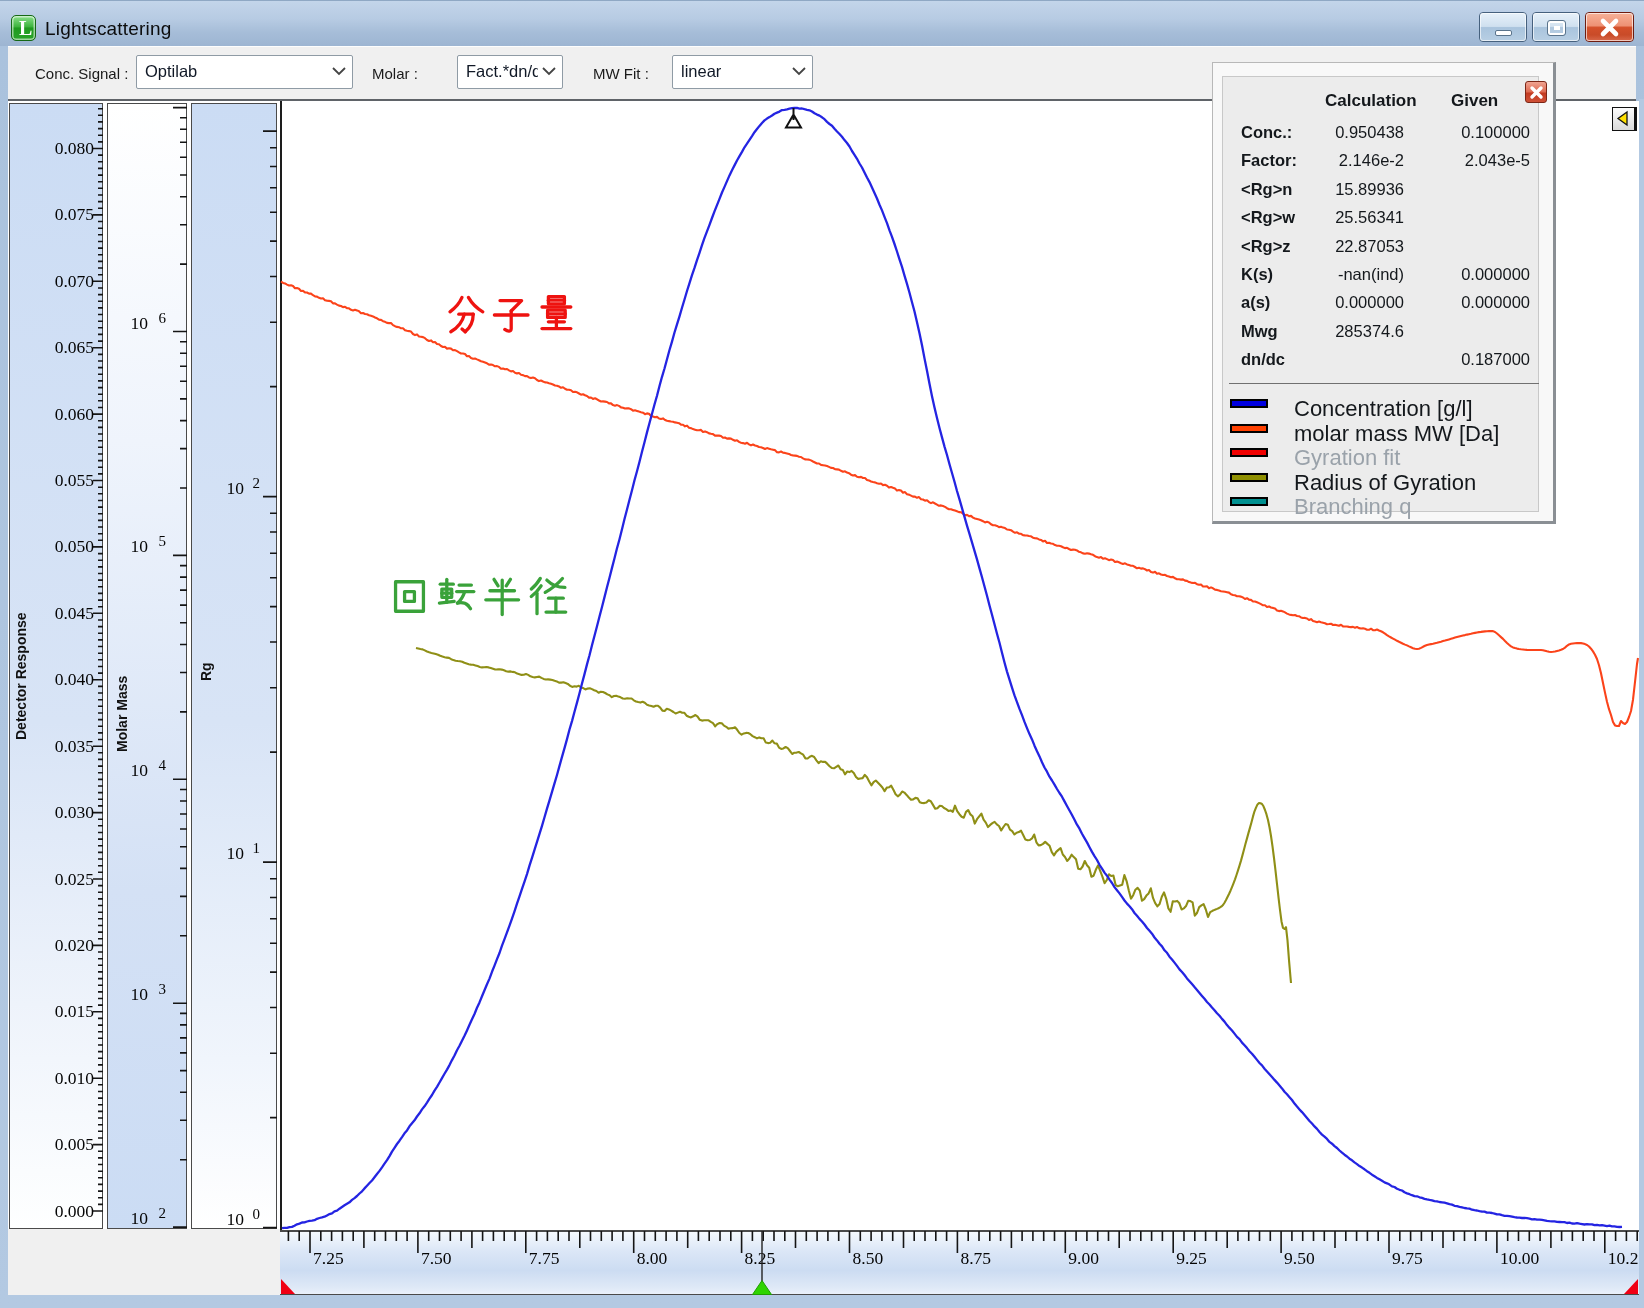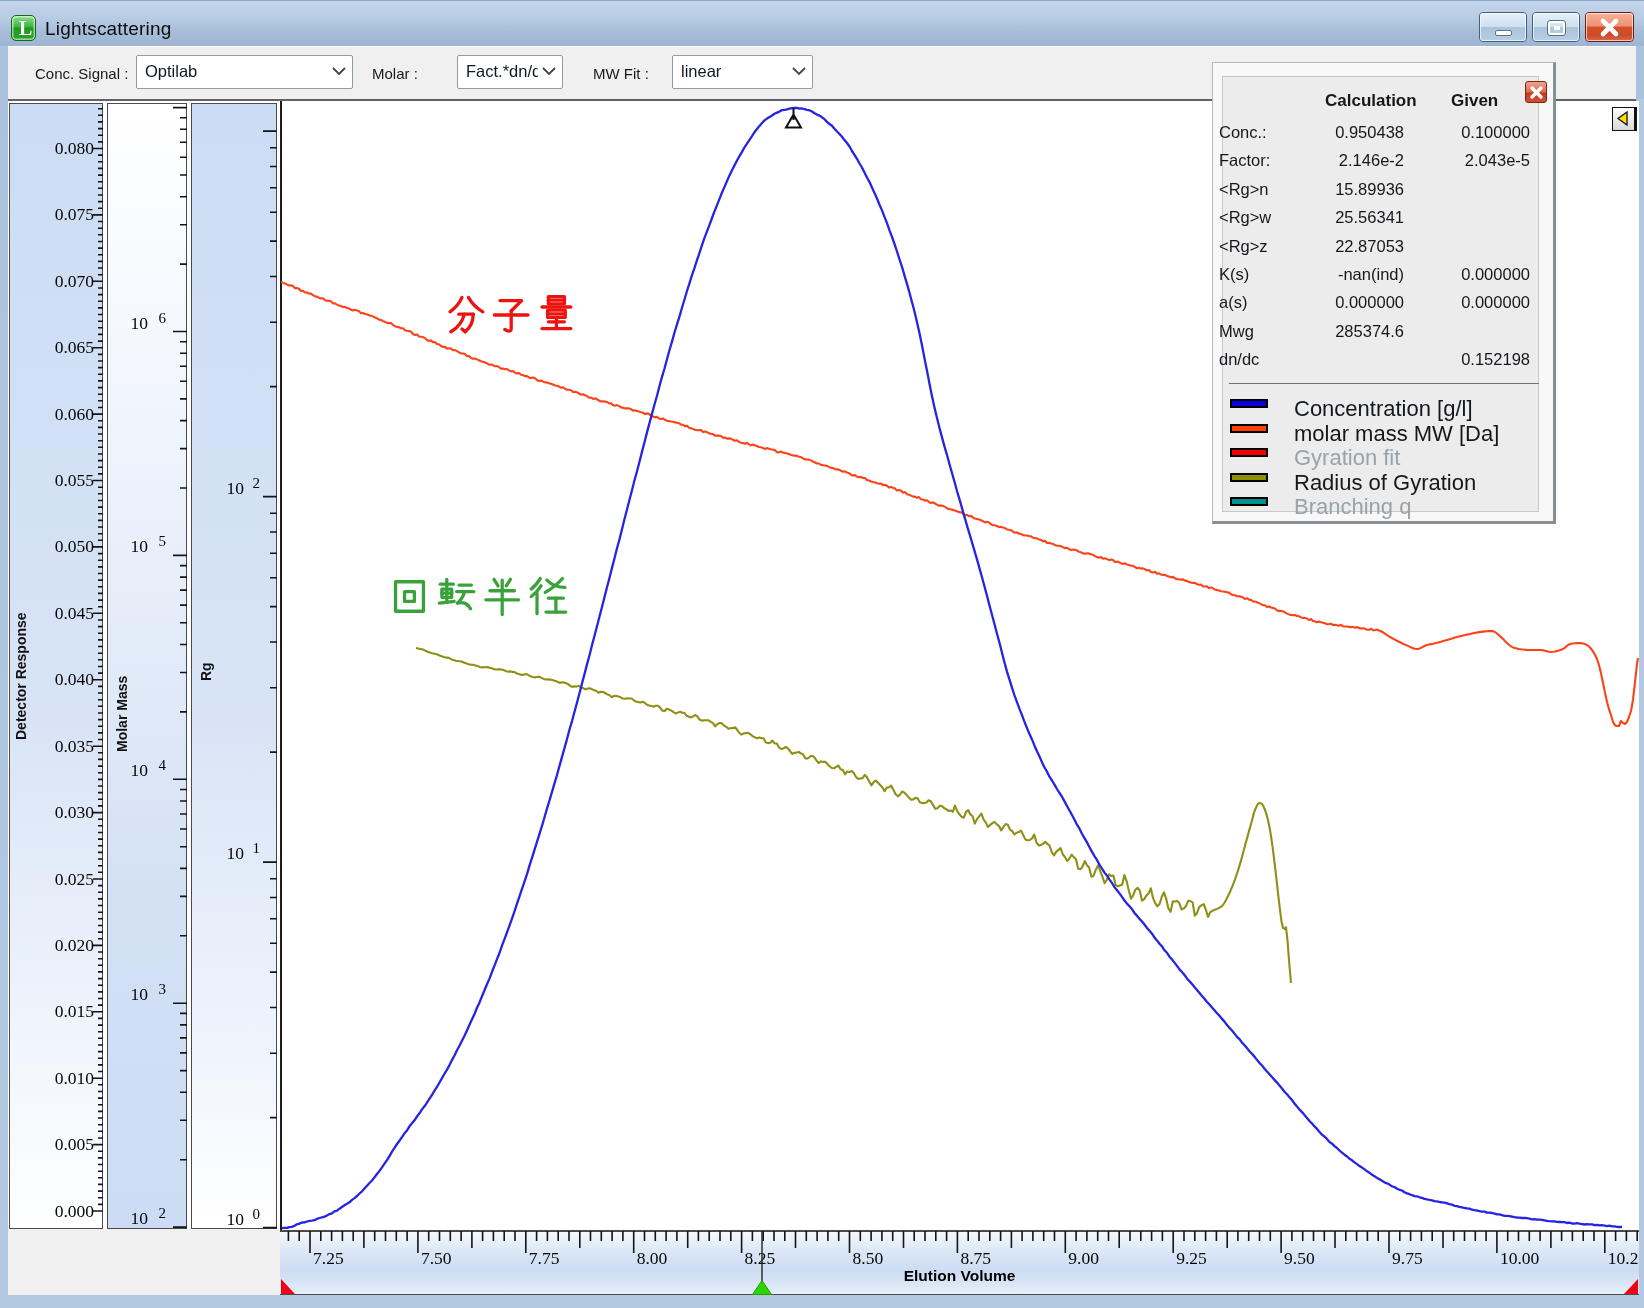--- a/index.html
+++ b/index.html
@@ -31,21 +31,21 @@
 #xpanel{position:absolute;left:280px;top:1230px;width:1359px;height:65px;border-top:2px solid #4a4a4a;border-bottom:1px solid #4a4a4a;background:linear-gradient(180deg,#f5f9fd 0%,#dce7f7 30%,#ccdcf2 62%,#dfe9f7 90%,#eaf1fa 100%)}
 #status{position:absolute;left:8px;top:1229px;width:272px;height:66px;background:#f0f0f0}
 #chartborder{position:absolute;left:280px;top:101px;width:2px;height:1129px;background:#1d1d1d}
 .vlabel{position:absolute;transform:rotate(-90deg);transform-origin:left top;font-size:14px;font-weight:bold;color:#111;white-space:nowrap}
 #panelbox{position:absolute;left:1212px;top:62px;width:344px;height:462px;background:#f8f8f8;border:1px solid #b8b8b8;border-right:3px solid #8a8f94;border-bottom:3px solid #8a8f94}
 #panelin{position:absolute;left:9px;top:13px;width:317px;height:436px;background:#ececec;border:1px solid #c8c8c8;overflow:hidden}
 #px{position:absolute;left:312px;top:18px;width:22px;height:22px;border-radius:3px;background:linear-gradient(180deg,#f0a492 0%,#dd6950 50%,#c23a20 55%,#cf5036 100%);border:1px solid #7c2616}
 
 .phead{position:absolute;top:90px;font-weight:bold;font-size:17px;color:#14181c}
 .prow{position:absolute;left:0;width:344px;height:24px;font-size:16.5px;color:#14181c}
-.plab{position:absolute;left:6px;font-weight:normal}
+.plab{position:absolute;left:28px;font-weight:bold}
 .pcal{position:absolute;right:153px;text-align:right}
 .pgiv{position:absolute;right:27px;text-align:right}
 #psep{position:absolute;left:16px;top:320px;width:310px;height:1px;background:#707070}
 .lgrow{position:absolute;left:0;width:344px;height:22px}
 .sw{position:absolute;left:17px;top:3px;width:38px;height:9px;border:2px solid #000}
 .lgt{position:absolute;left:81px;top:0px;font-size:22px;color:#14181c}
 .dim{color:#9aa2aa}
 #rborder{position:absolute;left:1639px;top:99px;width:5px;height:1196px;background:#b3c9e2}
 #collbtn{position:absolute;left:1612px;top:107px;width:25px;height:24px;background:linear-gradient(180deg,#fcfcfc,#d9d9d9);border:1px solid #111;border-right:3px solid #111}
 .ax{font-family:"Liberation Serif",serif;font-size:17.5px;fill:#050505}
@@ -104,21 +104,20 @@
   <div id="chart"></div>
   <div class="panel" id="p1"></div>
   <div class="panel" id="p2"></div>
   <div class="panel" id="p3"></div>
   <div id="status"></div>
   <div id="xpanel"></div>
   <div id="chartborder"></div>
   <div class="vlabel" style="left:13px;top:740px">Detector Response</div>
   <div class="vlabel" style="left:114px;top:752px">Molar Mass</div>
   <div class="vlabel" style="left:198px;top:681px">Rg</div>
-  <div id="elv">Elution Volume</div>
   <svg id="axiswrap" viewBox="0 0 1644 1308">
 <path d="M93 1211.0H103 M98 1204.4H103 M98 1197.7H103 M98 1191.1H103 M98 1184.4H103 M98 1177.8H103 M98 1171.2H103 M98 1164.5H103 M98 1157.9H103 M98 1151.2H103 M93 1144.6H103 M98 1138.0H103 M98 1131.3H103 M98 1124.7H103 M98 1118.0H103 M98 1111.4H103 M98 1104.8H103 M98 1098.1H103 M98 1091.5H103 M98 1084.8H103 M93 1078.2H103 M98 1071.5H103 M98 1064.9H103 M98 1058.3H103 M98 1051.6H103 M98 1045.0H103 M98 1038.3H103 M98 1031.7H103 M98 1025.1H103 M98 1018.4H103 M93 1011.8H103 M98 1005.1H103 M98 998.5H103 M98 991.9H103 M98 985.2H103 M98 978.6H103 M98 971.9H103 M98 965.3H103 M98 958.7H103 M98 952.0H103 M93 945.4H103 M98 938.7H103 M98 932.1H103 M98 925.5H103 M98 918.8H103 M98 912.2H103 M98 905.5H103 M98 898.9H103 M98 892.2H103 M98 885.6H103 M93 879.0H103 M98 872.3H103 M98 865.7H103 M98 859.0H103 M98 852.4H103 M98 845.8H103 M98 839.1H103 M98 832.5H103 M98 825.8H103 M98 819.2H103 M93 812.6H103 M98 805.9H103 M98 799.3H103 M98 792.6H103 M98 786.0H103 M98 779.4H103 M98 772.7H103 M98 766.1H103 M98 759.4H103 M98 752.8H103 M93 746.2H103 M98 739.5H103 M98 732.9H103 M98 726.2H103 M98 719.6H103 M98 713.0H103 M98 706.3H103 M98 699.7H103 M98 693.0H103 M98 686.4H103 M93 679.8H103 M98 673.1H103 M98 666.5H103 M98 659.8H103 M98 653.2H103 M98 646.5H103 M98 639.9H103 M98 633.3H103 M98 626.6H103 M98 620.0H103 M93 613.3H103 M98 606.7H103 M98 600.1H103 M98 593.4H103 M98 586.8H103 M98 580.1H103 M98 573.5H103 M98 566.9H103 M98 560.2H103 M98 553.6H103 M93 546.9H103 M98 540.3H103 M98 533.7H103 M98 527.0H103 M98 520.4H103 M98 513.7H103 M98 507.1H103 M98 500.5H103 M98 493.8H103 M98 487.2H103 M93 480.5H103 M98 473.9H103 M98 467.2H103 M98 460.6H103 M98 454.0H103 M98 447.3H103 M98 440.7H103 M98 434.0H103 M98 427.4H103 M98 420.8H103 M93 414.1H103 M98 407.5H103 M98 400.8H103 M98 394.2H103 M98 387.6H103 M98 380.9H103 M98 374.3H103 M98 367.6H103 M98 361.0H103 M98 354.4H103 M93 347.7H103 M98 341.1H103 M98 334.4H103 M98 327.8H103 M98 321.2H103 M98 314.5H103 M98 307.9H103 M98 301.2H103 M98 294.6H103 M98 288.0H103 M93 281.3H103 M98 274.7H103 M98 268.0H103 M98 261.4H103 M98 254.7H103 M98 248.1H103 M98 241.5H103 M98 234.8H103 M98 228.2H103 M98 221.5H103 M93 214.9H103 M98 208.3H103 M98 201.6H103 M98 195.0H103 M98 188.3H103 M98 181.7H103 M98 175.1H103 M98 168.4H103 M98 161.8H103 M98 155.1H103 M93 148.5H103 M98 141.9H103 M98 135.2H103 M98 128.6H103 M98 121.9H103 M98 115.3H103 M98 108.7H103" class="tk"></path>
 <path d="M173 107.6H187 M180 264.1H187 M180 224.7H187 M180 196.7H187 M180 175.0H187 M180 157.3H187 M180 142.3H187 M180 129.3H187 M180 117.8H187 M173 331.5H187 M180 488.0H187 M180 448.6H187 M180 420.6H187 M180 398.9H187 M180 381.2H187 M180 366.2H187 M180 353.2H187 M180 341.7H187 M173 555.4H187 M180 711.9H187 M180 672.5H187 M180 644.5H187 M180 622.8H187 M180 605.1H187 M180 590.1H187 M180 577.1H187 M180 565.6H187 M173 779.3H187 M180 935.8H187 M180 896.4H187 M180 868.4H187 M180 846.7H187 M180 829.0H187 M180 814.0H187 M180 801.0H187 M180 789.5H187 M173 1003.2H187 M180 1159.7H187 M180 1120.3H187 M180 1092.3H187 M180 1070.6H187 M180 1052.9H187 M180 1037.9H187 M180 1024.9H187 M180 1013.4H187 M173 1227.1H187" class="tk"></path>
 <path d="M263 131.1H277 M270 386.6H277 M270 322.2H277 M270 276.5H277 M270 241.1H277 M270 212.2H277 M270 187.7H277 M270 166.5H277 M270 147.8H277 M263 496.6H277 M270 752.1H277 M270 687.7H277 M270 642.0H277 M270 606.6H277 M270 577.7H277 M270 553.2H277 M270 532.0H277 M270 513.3H277 M263 862.1H277 M270 1117.6H277 M270 1053.2H277 M270 1007.5H277 M270 972.1H277 M270 943.2H277 M270 918.7H277 M270 897.5H277 M270 878.8H277 M263 1227.6H277" class="tk"></path>
 <text x="94" y="1216.5" text-anchor="end" class="ax">0.000</text>
 <text x="94" y="1150.1" text-anchor="end" class="ax">0.005</text>
 <text x="94" y="1083.7" text-anchor="end" class="ax">0.010</text>
 <text x="94" y="1017.3" text-anchor="end" class="ax">0.015</text>
 <text x="94" y="950.9" text-anchor="end" class="ax">0.020</text>
 <text x="94" y="884.5" text-anchor="end" class="ax">0.025</text>
@@ -278,21 +277,21 @@
         <span class="pgiv">0.000000</span>
       </div>
 <div class="prow" style="top:259px">
         <span class="plab">Mwg</span>
         <span class="pcal">285374.6</span>
         <span class="pgiv"></span>
       </div>
 <div class="prow" style="top:287px">
         <span class="plab">dn/dc</span>
         <span class="pcal"></span>
-        <span class="pgiv">0.152198</span>
+        <span class="pgiv">0.187000</span>
       </div>
     <div id="psep"></div>
     <div class="lgrow" style="top:333px">
         <span class="sw" style="background:#0000e0"></span>
         <span class="lgt">Concentration [g/l]</span>
       </div>
 <div class="lgrow" style="top:358px">
         <span class="sw" style="background:#ff4000"></span>
         <span class="lgt">molar mass MW [Da]</span>
       </div>

